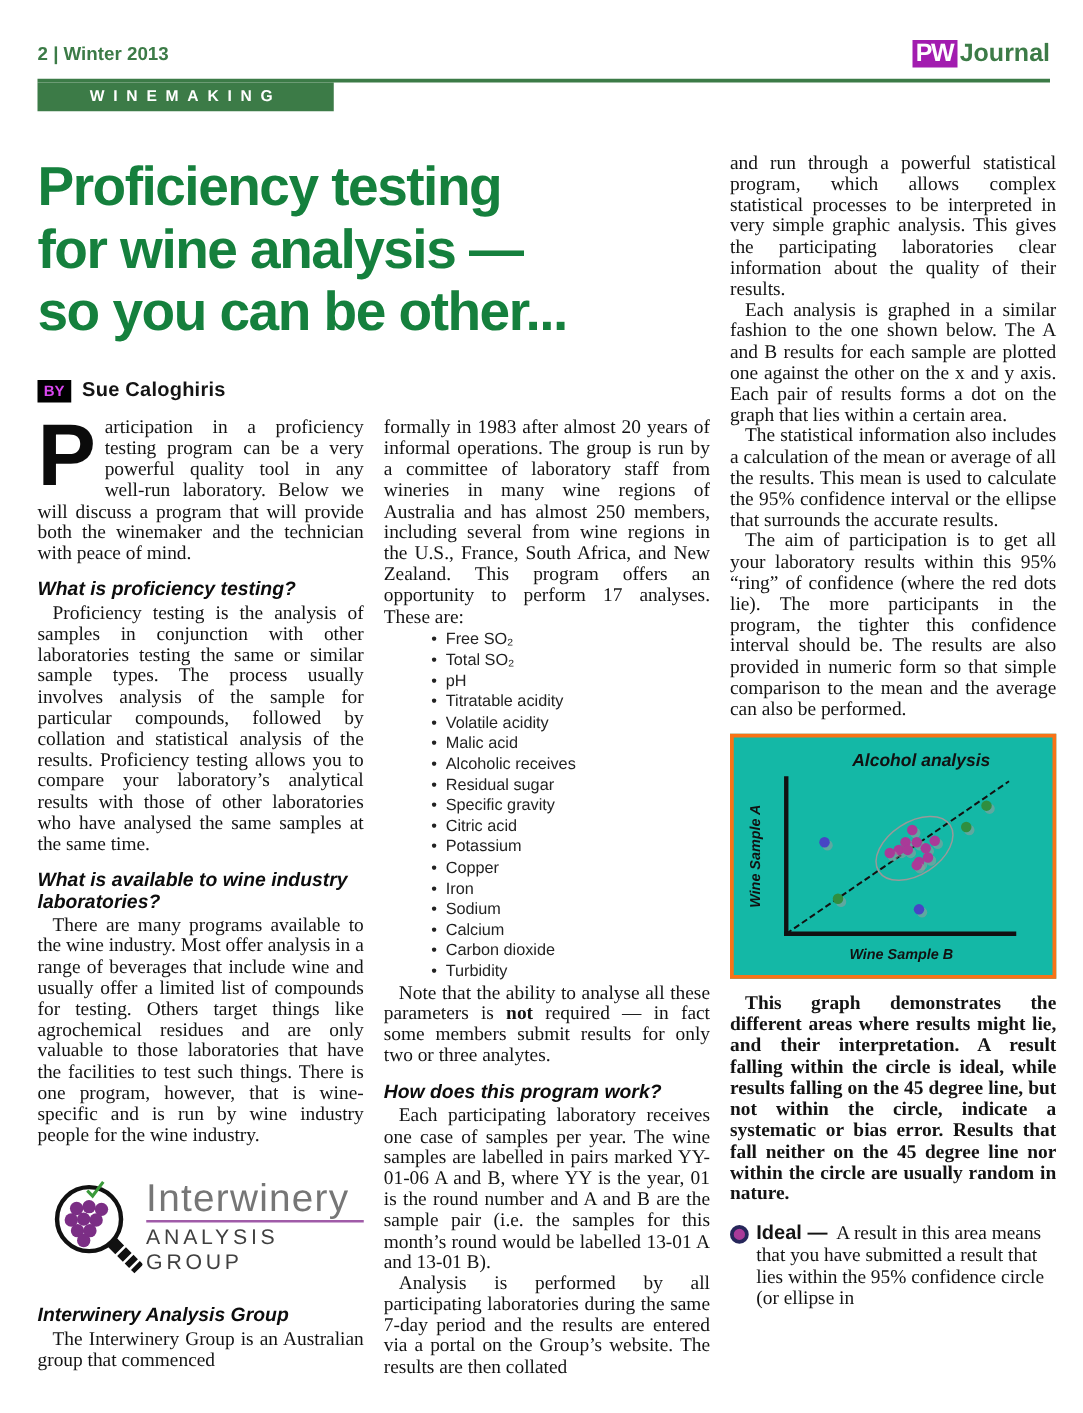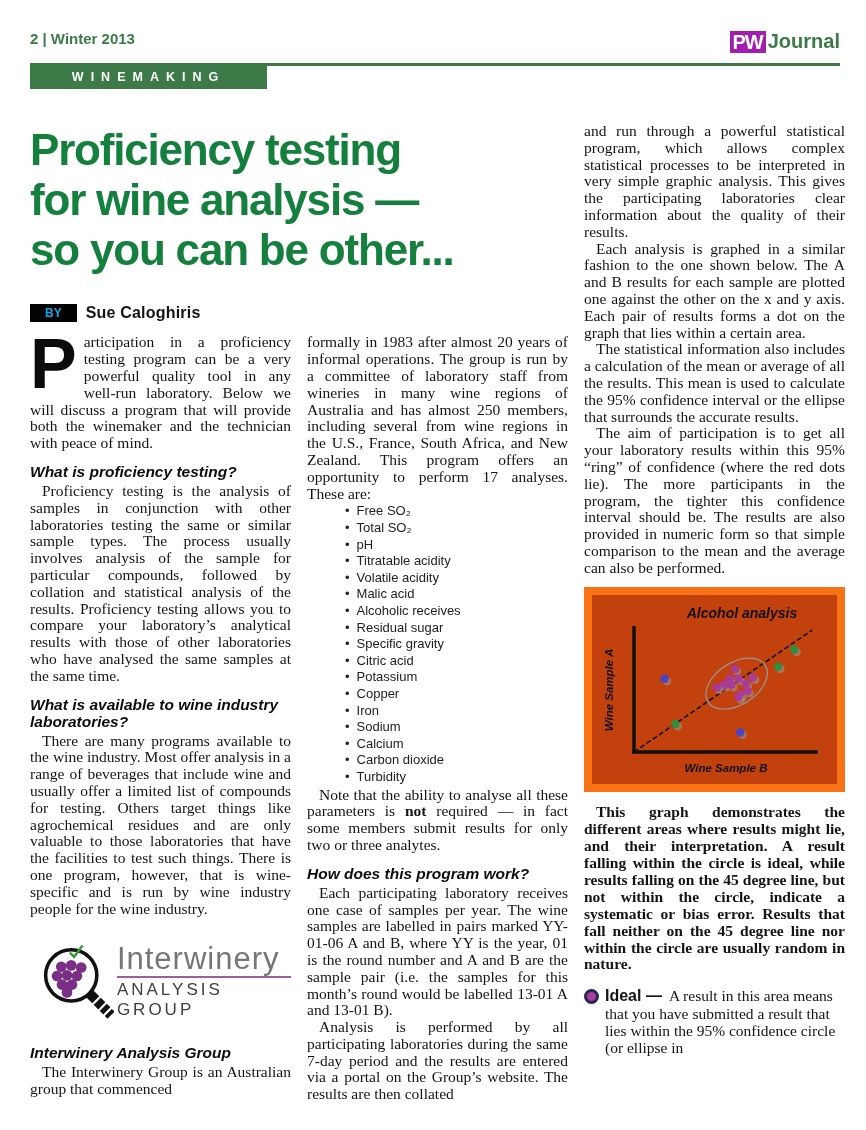--- a/index.html
+++ b/index.html
@@ -3,21 +3,21 @@
 <meta charset="utf-8">
 <style>
   html,body{margin:0;padding:0;}
   body{
     width:866px;height:1130px;overflow:hidden;background:#ffffff;
     font-family:"Liberation Serif", serif;color:#141414;
   }
   .page{box-sizing:border-box;width:866px;height:1130px;padding:30px 26px 0 30px;}
 
   
-  .header-row{display:flex;justify-content:space-between;align-items:flex-start;height:26px;}
+  .header-row{display:flex;justify-content:space-between;align-items:center;height:26px;}
   .issue{font:bold 15px "Liberation Sans",sans-serif;color:#3c7b47;}
   .pw-logo{display:flex;align-items:center;}
   .pw-badge{background:#a21caf;color:#fff;font:bold 20px/22px "Liberation Sans",sans-serif;padding:0 3px;letter-spacing:-1px;}
   .pw-name{color:#3c7b47;font:bold 20px "Liberation Sans",sans-serif;margin-left:2px;}
   .green-rule{height:3px;background:#3c7b47;margin-top:7px;}
   .section-bar{width:237px;height:23px;background:#3c7b47;color:#fff;
     font:bold 12.5px/23px "Liberation Sans",sans-serif;letter-spacing:7px;text-align:center;}
 
   
   .content{display:flex;gap:16px;margin-top:22px;}
@@ -25,40 +25,40 @@
   .col{width:261px;flex:none;font-size:15.5px;line-height:16.8px;text-align:justify;}
   .cols2{display:flex;gap:16px;margin-top:12px;}
   .col p{margin:0;}
   p.ind{text-indent:12px;}
   .col-head{font:italic bold 15.5px/17px "Liberation Sans",sans-serif;color:#0d0d0d;margin:11px 0 3px;text-align:left;}
 
   
   .headline{font:bold 44px/50px "Liberation Sans",sans-serif;letter-spacing:-1.2px;color:#15803d;margin-top:14px;}
   .headline span{display:block;}
   .byline{display:flex;align-items:center;margin-top:16px;}
-  .by-badge{background:#000;color:#0ea5e9;font:bold 12px/14px "Liberation Sans",sans-serif;padding:2px 15px;}
+  .by-badge{background:#000;color:#d946ef;font:bold 12px/14px "Liberation Sans",sans-serif;padding:2px 5px;}
   .author{font:bold 16px "Liberation Sans",sans-serif;margin-left:9px;letter-spacing:.2px;}
 
   
   .dropcap{float:left;font:bold 70px/55px "Liberation Sans",sans-serif;color:#0b0b0b;margin:3px 7px 0 0;}
 
   
   .analyte-list{list-style:none;margin:1px 0 1px 38px;padding:0;
     font-family:"Liberation Sans",sans-serif;font-size:13px;line-height:16.6px;text-align:left;color:#222;}
   .analyte-list li::before{content:"•";margin-right:7px;}
 
   
   .logo-block{display:flex;align-items:center;gap:3px;margin:12px 0 4px 0;}
   .logo-text{display:flex;flex-direction:column;}
   .logo-name{font:400 31px/32px "Liberation Sans",sans-serif;color:#767676;letter-spacing:1px;}
   .logo-underline{height:2px;background:#a05ba8;margin:1px 0 2px;}
   .logo-sub{font:400 17px "Liberation Sans",sans-serif;color:#404040;letter-spacing:3px;}
 
   
-  .chart-figure{border:8px solid #f97316;margin:10px 0 4px;padding:3px 2px 1px;background:#c2410c;}
+  .chart-figure{border:3px solid #f97316;margin:10px 0 4px;padding:3px 2px 1px;background:#14b8a6;}
   .chart-title{font:italic bold 14px "Liberation Sans",sans-serif;fill:#111;}
   .chart-axis-label{font:italic bold 11.5px "Liberation Sans",sans-serif;fill:#111;}
   .axis{stroke:#111;stroke-width:3.5;}
   .diag{stroke:#111;stroke-width:1.6;stroke-dasharray:5 2.6;fill:none;}
   .ell{fill:none;stroke:#999;stroke-width:1.2;}
 
   .caption-bold{font-weight:bold;margin-top:12px !important;line-height:16.9px;}
 
   
   .ideal-item{position:relative;padding-left:21px;margin-top:14px;text-align:left;line-height:17px;}

